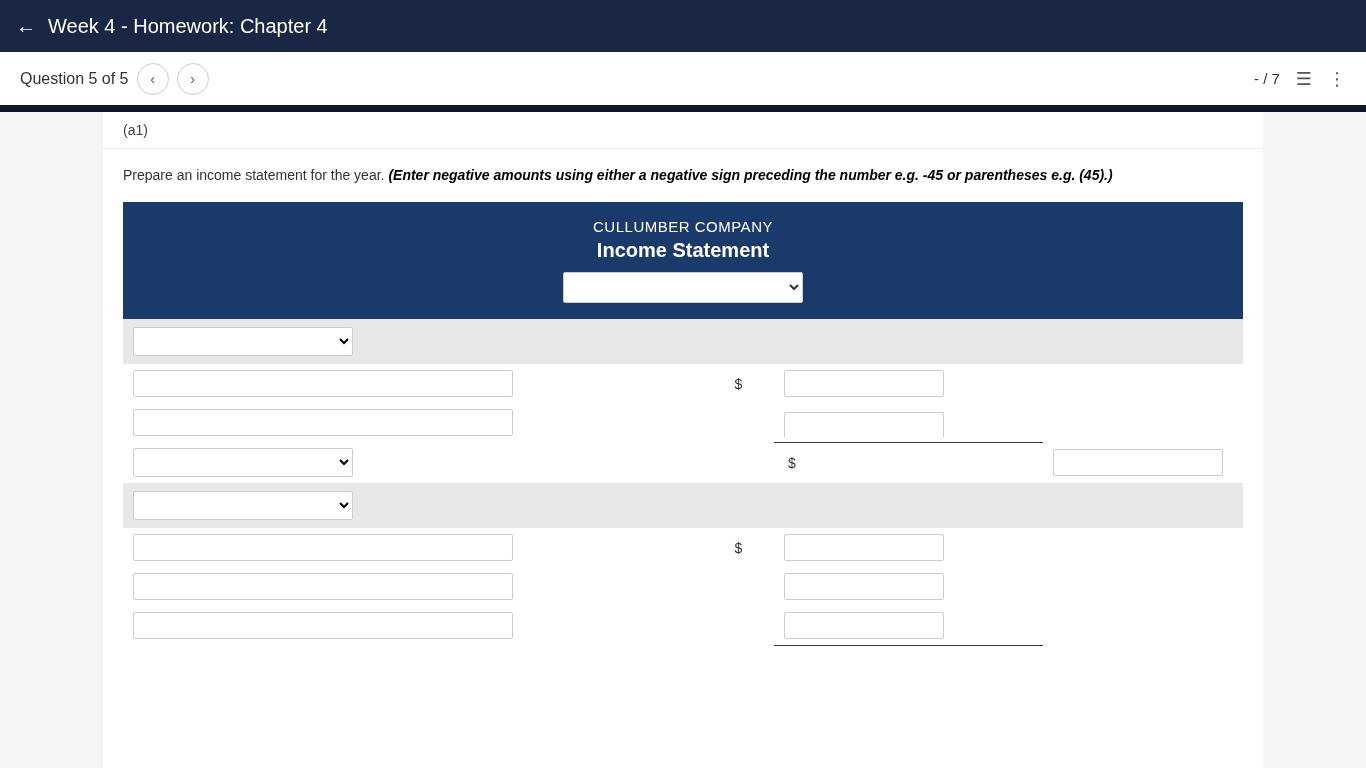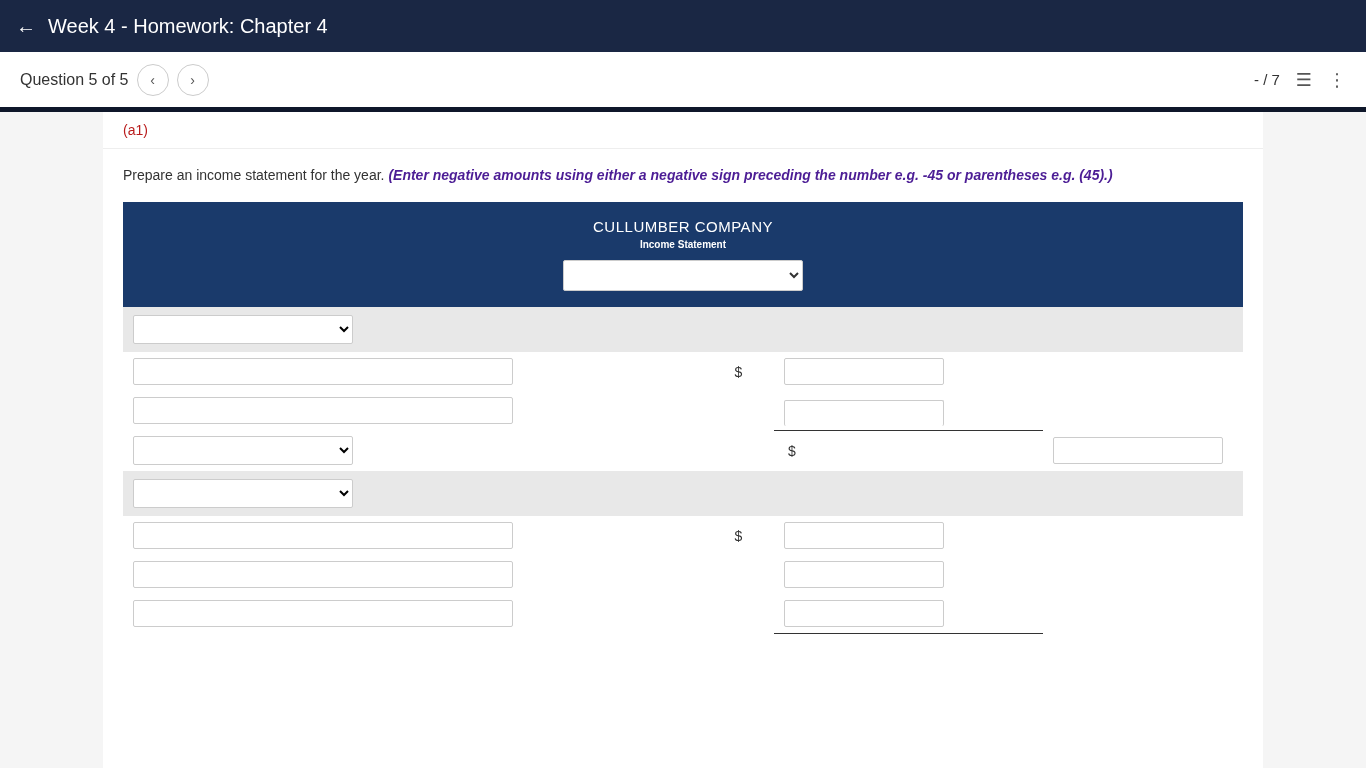--- a/index.html
+++ b/index.html
@@ -39,21 +39,21 @@
       font-weight: 400;
     }
 
     
     .question-header {
       background: #ffffff;
       height: 60px;
       display: flex;
       align-items: center;
       padding: 0 20px;
-      border-bottom: 5px solid #0f172a;
+      border-bottom: 7px solid #0f172a;
       justify-content: space-between;
     }
 
     .question-nav {
       display: flex;
       align-items: center;
       gap: 8px;
     }
 
     .question-label {
@@ -104,36 +104,36 @@
     .content-inner {
       max-width: 1160px;
       margin: 0 auto;
       background: white;
       min-height: 100%;
     }
 
     
     .part-label {
       padding: 10px 20px;
-      color: #b91c1c;
+      color: #404040;
       font-size: 14px;
       font-weight: 500;
       border-bottom: 1px solid #eee;
     }
 
     
     .instructions {
       padding: 16px 20px;
       font-size: 14px;
       color: #333;
       line-height: 1.5;
     }
 
     .instructions .warning {
-      color: #4c1d95;
+      color: #000000;
       font-style: italic;
       font-weight: 600;
     }
 
     
     .statement-container {
       padding: 0 20px 20px;
     }
 
     
@@ -148,21 +148,21 @@
       font-size: 15px;
       font-weight: 400;
       letter-spacing: 0.5px;
     }
 
     .company-name .bold {
       font-weight: 400;
     }
 
     .statement-title {
-      font-size: 10px;
+      font-size: 20px;
       font-weight: 700;
       margin-top: 4px;
     }
 
     .period-select-wrap {
       margin-top: 10px;
       display: flex;
       justify-content: center;
     }
 

